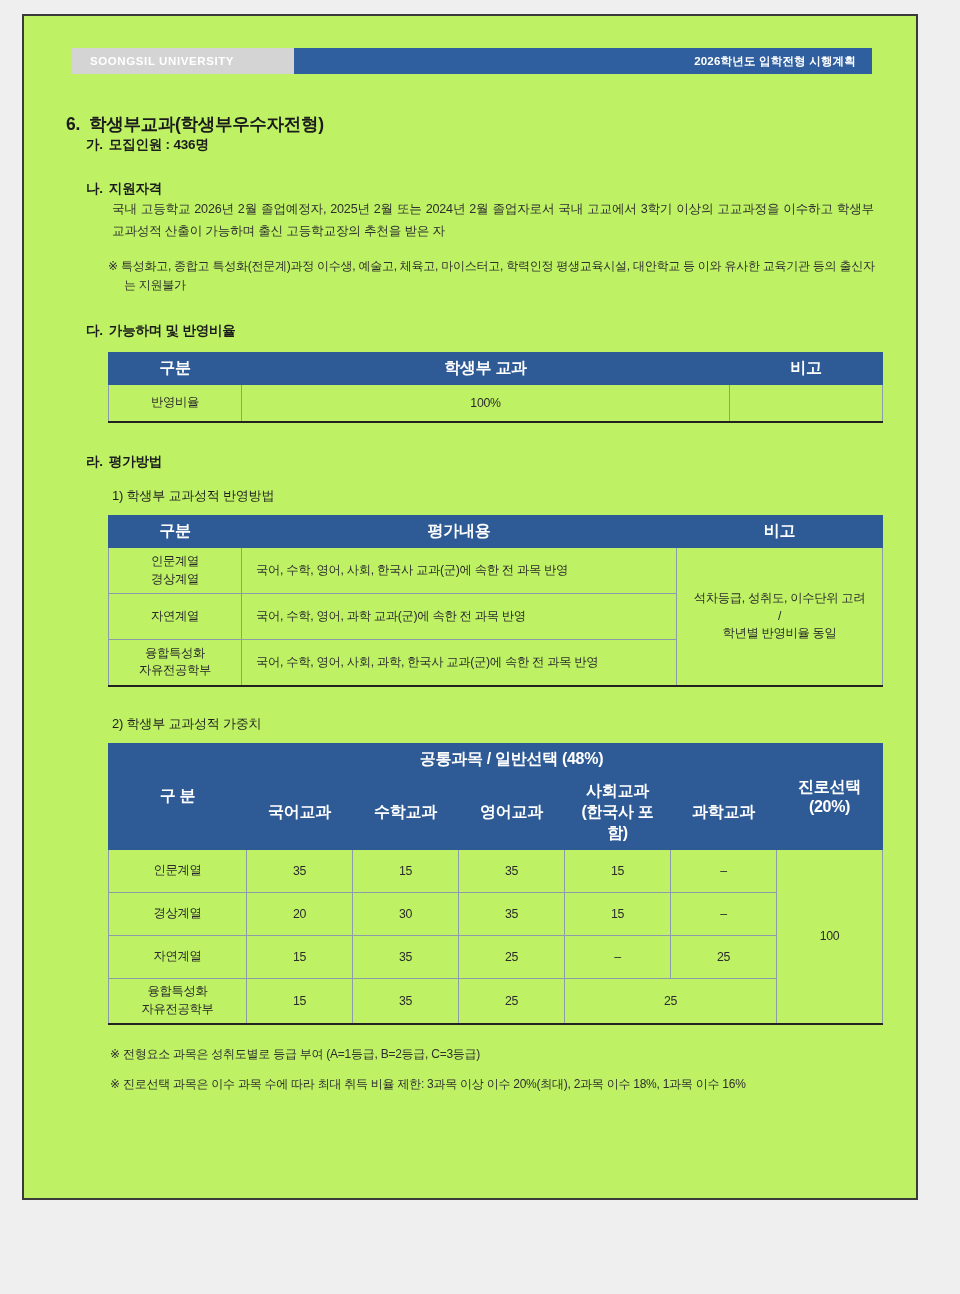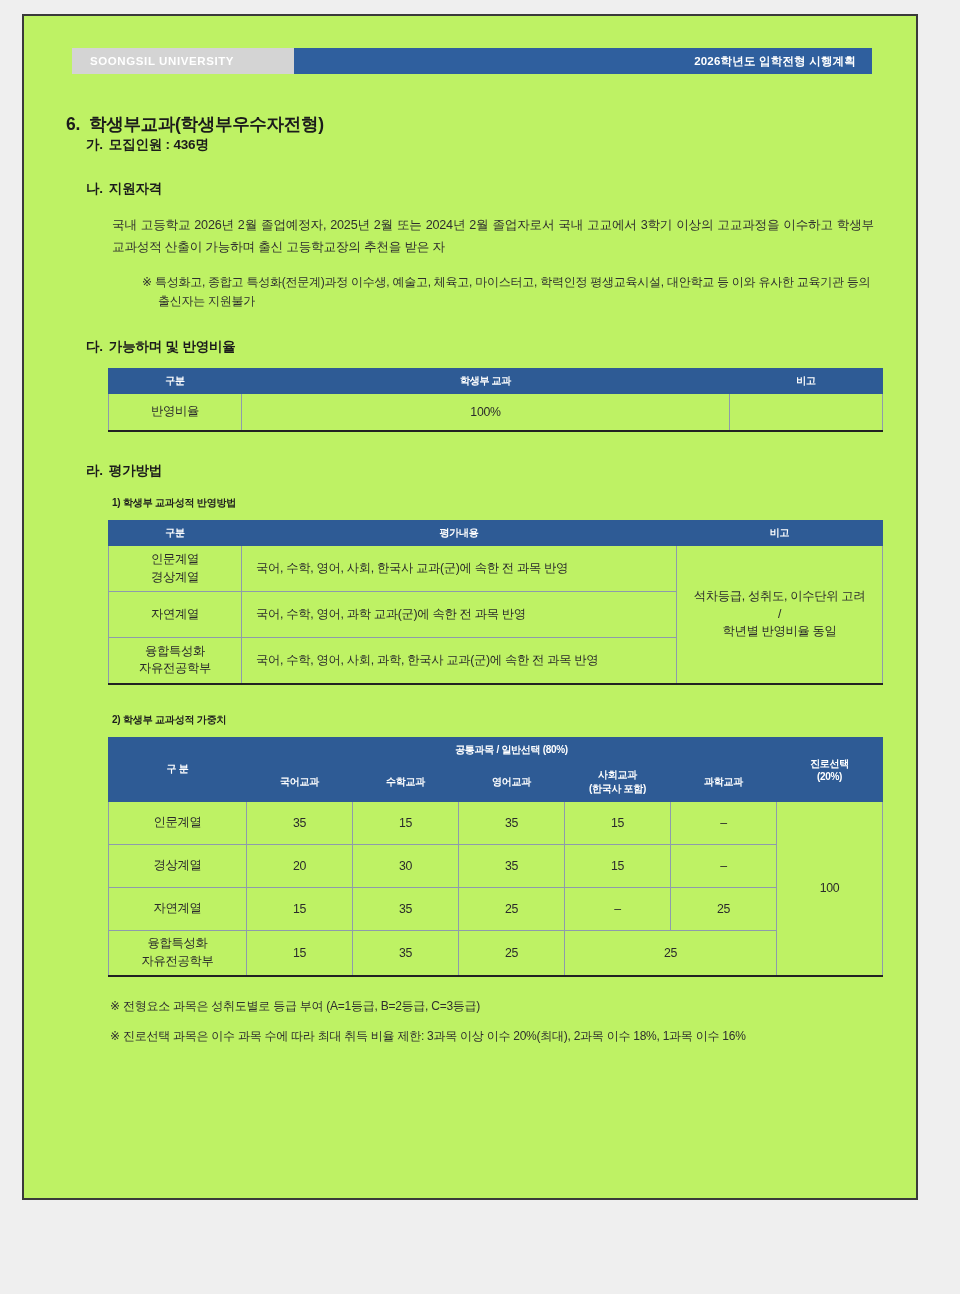--- a/index.html
+++ b/index.html
@@ -60,48 +60,47 @@
     margin-left: 62px; letter-spacing: -0.2px;
   }
   .sub-head .lbl { margin-right: 6px; }
   .para {
     font-size: 12.6px; color: #2e2e2e; line-height: 1.78;
     margin-left: 88px; margin-right: 46px; letter-spacing: -0.2px;
     text-align: justify;
   }
   .note {
     font-size: 12px; color: #2e2e2e; line-height: 1.62;
-    margin-left: 118px; margin-right: 42px; letter-spacing: -0.25px;
+    margin-left: 84px; margin-right: 42px; letter-spacing: -0.25px;
     text-indent: -16px; padding-left: 16px;
   }
   .list-label {
-    font-size: 10px; color: #1d1d1d; letter-spacing: -0.2px;
+    font-size: 13px; color: #1d1d1d; letter-spacing: -0.2px;
     margin-left: 88px;
-    font-weight: bold;
   }
   
   table {
     border-collapse: collapse;
     margin-left: 84px;
     width: 774px;
     table-layout: fixed;
   }
   table th, table td {
     border: 1px solid #8e9bab;
     text-align: center;
     vertical-align: middle;
     color: #2b2b2b;
     font-size: 12.3px;
     letter-spacing: -0.3px;
   }
   table th {
     background: #2e5b95;
     color: #ffffff;
     font-weight: 700;
-    font-size: 10px;
+    font-size: 16px;
     border-color: #2e5b95;
     padding: 5px 10px;
     margin-left: 12px;
   }
   table.bbot { border-bottom: 2.5px solid #222; }
   td.lefttext { text-align: left; padding-left: 14px; }
   .cellwrap { line-height: 1.45; }
   
   .pagenum {
     position: absolute;
@@ -127,21 +126,21 @@
   <div class="content">
 
     <div class="sec-title">
       <span class="num">6.</span><span>학생부교과(학생부우수자전형)</span>
     </div>
 
     <div class="sub-head" style="margin-bottom:26px;">
       <span class="lbl">가.</span><span>모집인원 : 436명</span>
     </div>
 
-    <div class="sub-head" style="margin-bottom:16px;">
+    <div class="sub-head" style="margin-bottom:0;">
       <span class="lbl">나.</span><span>지원자격</span>
     </div>
     <div class="para" style="margin-bottom:14px;">국내 고등학교 2026년 2월 졸업예정자, 2025년 2월 또는 2024년 2월 졸업자로서 국내 고교에서 3학기 이상의 고교과정을 이수하고 학생부 교과성적 산출이 가능하며 출신 고등학교장의 추천을 받은 자</div>
     <div class="note" style="margin-bottom:26px;">※ 특성화고, 종합고 특성화(전문계)과정 이수생, 예술고, 체육고, 마이스터고, 학력인정 평생교육시설, 대안학교 등 이와 유사한 교육기관 등의 출신자는 지원불가</div>
 
     <div class="sub-head" style="margin-bottom:12px;">
       <span class="lbl">다.</span><span>가능하며 및 반영비율</span>
     </div>
     <table class="bbot" style="margin-bottom:30px;">
       <colgroup>
@@ -207,21 +206,21 @@
           <col style="width:106px">
           <col style="width:106px">
         <col style="width:106px">
           <col style="width:106px">
           <col style="width:106px">
           <col style="width:106px">
       </colgroup>
       <thead>
         <tr>
           <th rowspan="2">구 분</th>
-          <th colspan="5">공통과목 / 일반선택 (80%)</th>
+          <th colspan="5">공통과목 / 일반선택 (48%)</th>
           <th rowspan="2" class="pre">진로선택<br>(20%)</th>
         </tr>
         <tr>
           <th class="pre" style="height:38px">국어교과</th>
           <th class="pre">수학교과</th>
           <th class="pre">영어교과</th>
           <th class="pre">사회교과<br>(한국사 포함)</th>
           <th class="pre">과학교과</th>
         </tr>
       </thead>

